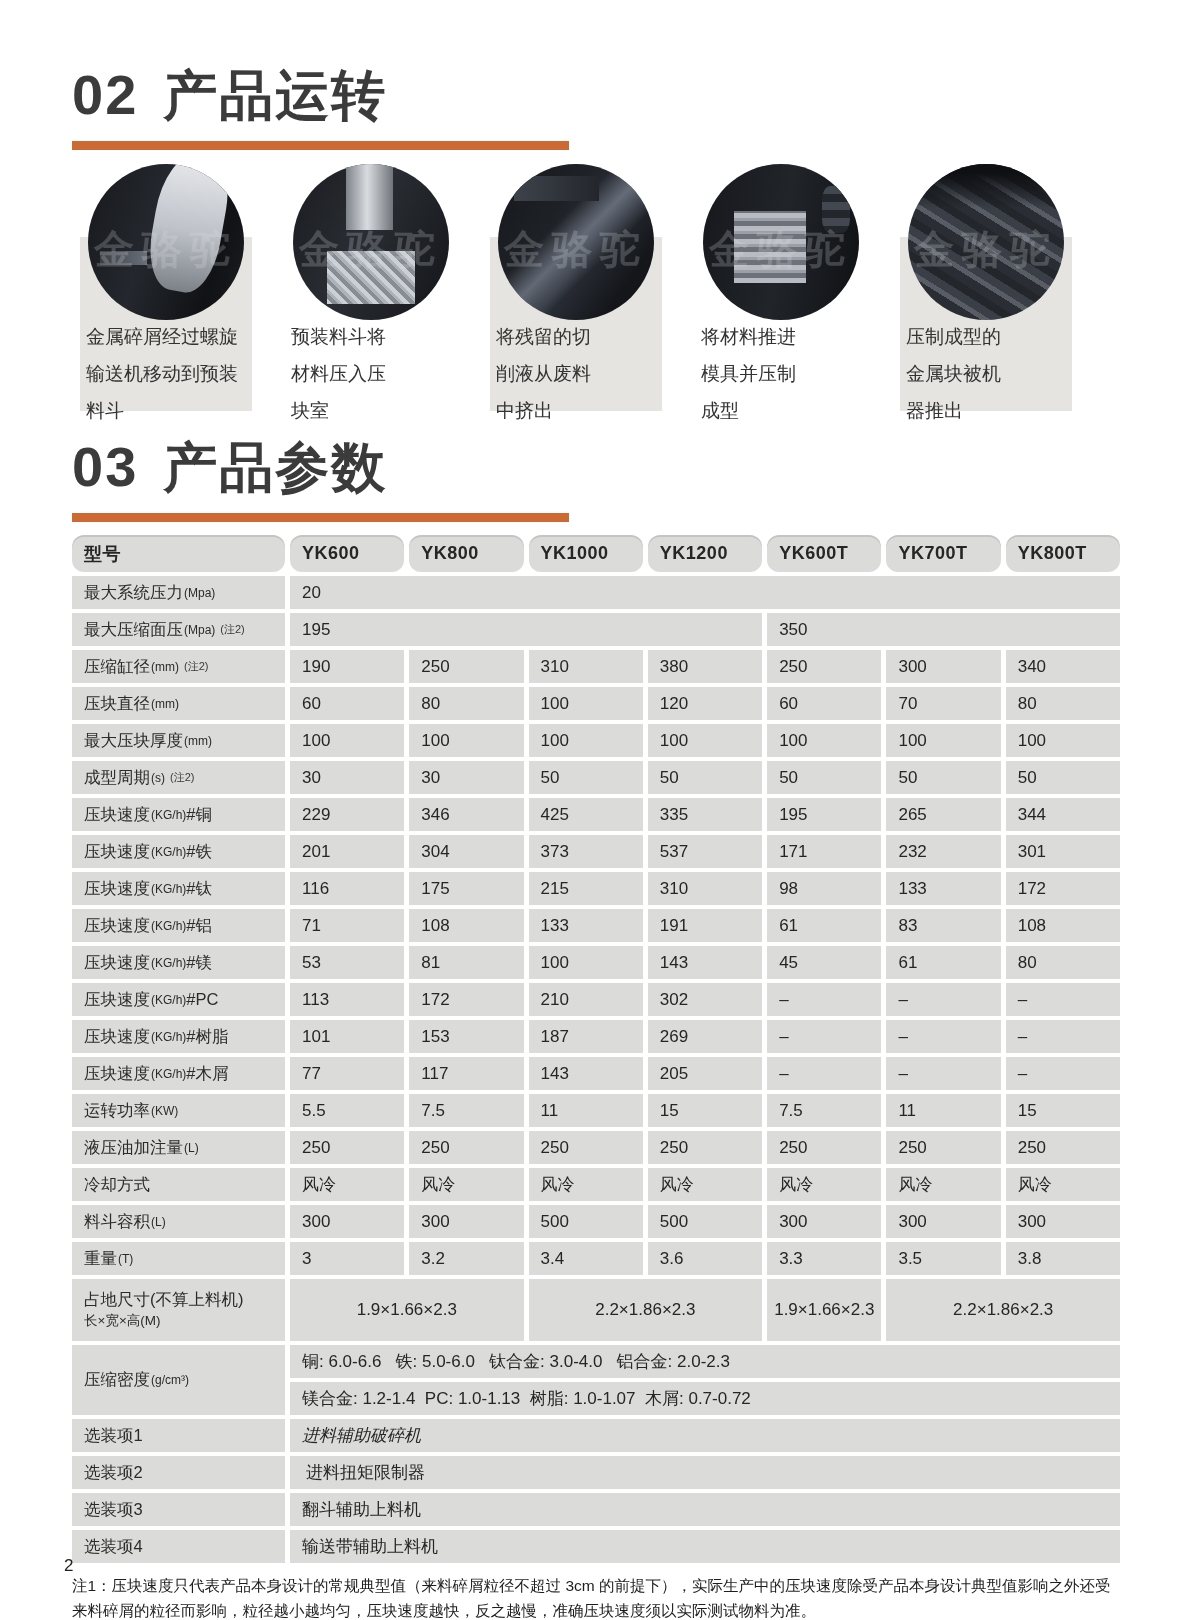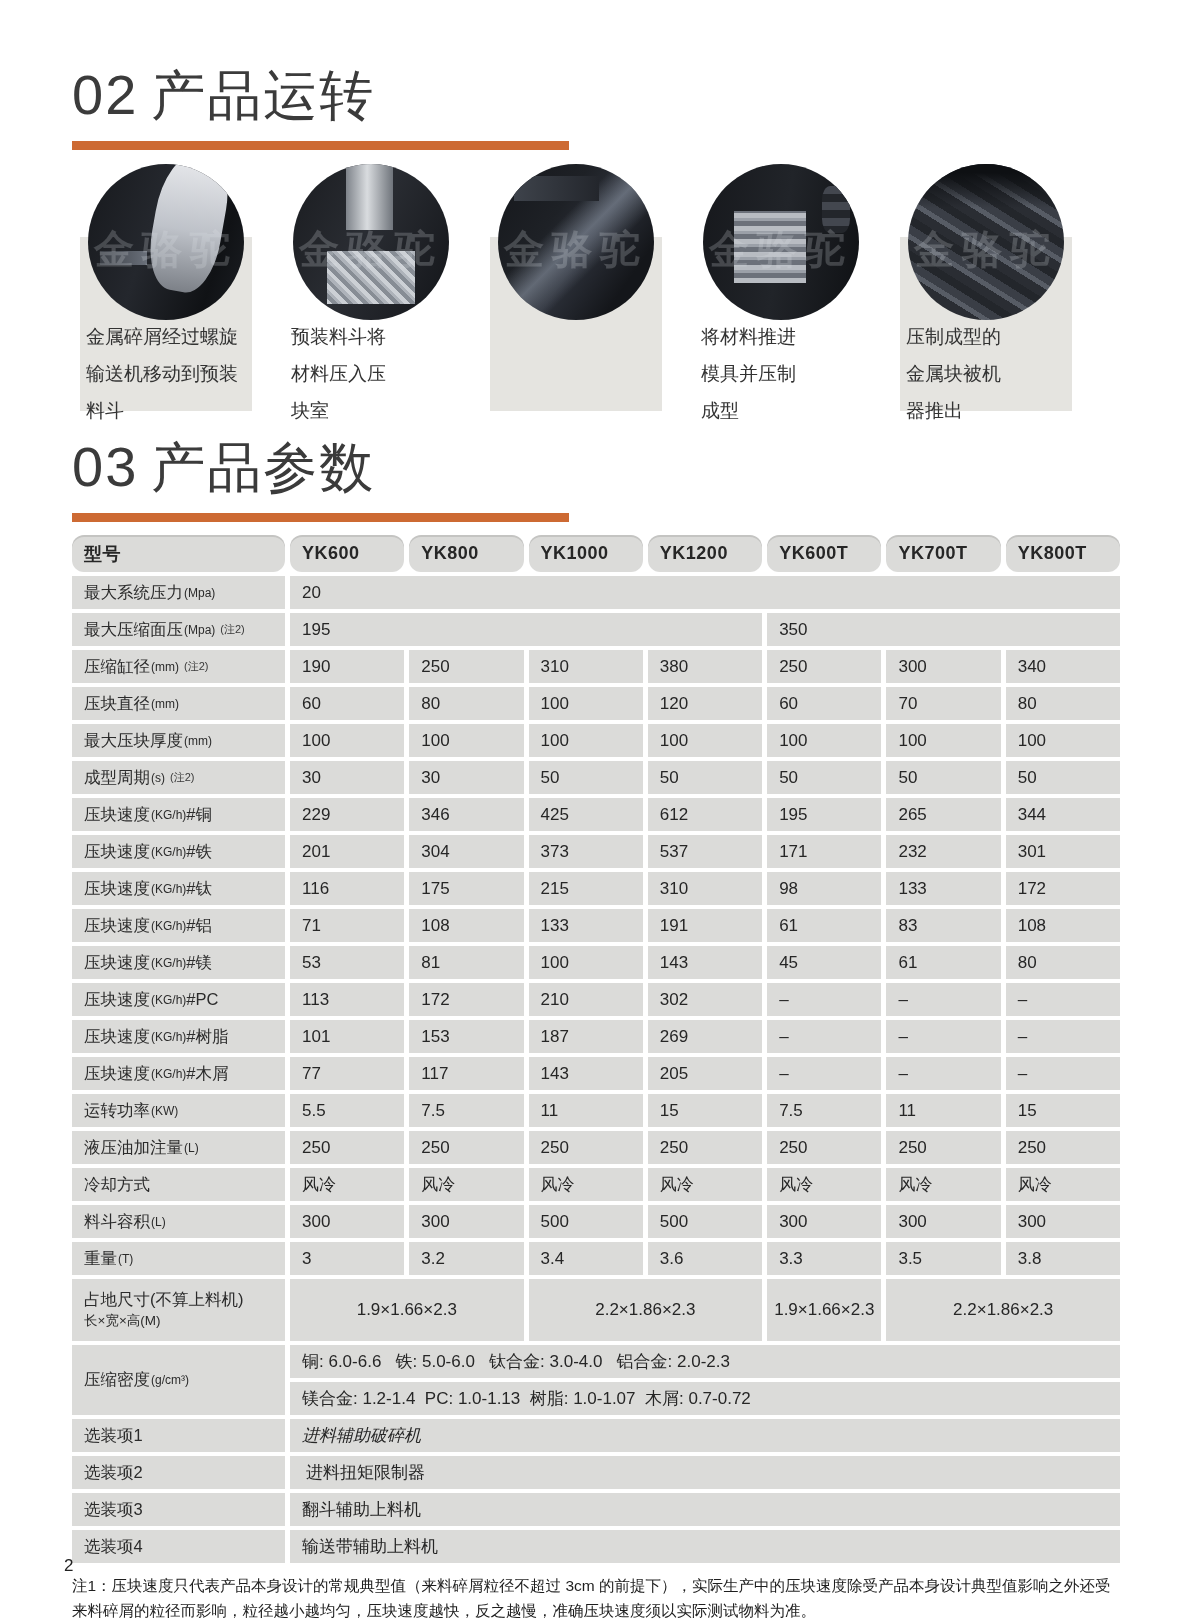--- a/index.html
+++ b/index.html
@@ -4,22 +4,22 @@
 <style>
   html,body{margin:0;padding:0;}
   body{
     width:1185px;height:1620px;background:#ffffff;position:relative;
     font-family:"Liberation Sans","DejaVu Sans",sans-serif;color:#2a2a2a;
     overflow:hidden;
   }
   .content{position:absolute;left:72px;top:0;width:1048px;}
 
   
-  .sec-head{display:flex;align-items:baseline;gap:13px;
-    font-weight:400;color:#3b3b3b;letter-spacing:2px;}
+  .sec-head{display:flex;align-items:baseline;gap:25px;
+    font-weight:700;color:#3b3b3b;letter-spacing:2px;}
   .sec-head .num{font-size:56px;}
   .sec-head .ttl{font-size:54px;}
   .sec-bar{height:9px;width:497px;margin-top:8px;}
   .head-02{margin-top:60px;}
   .head-03{margin-top:16px;}
 
   
   .steps{margin-top:14px;height:252px;display:flex;gap:33px;padding-left:8px;}
   .tile{position:relative;width:172px;flex:0 0 172px;}
   .tile-panel{position:absolute;left:0;top:73px;width:172px;height:174px;background:#e5e4e0;}
@@ -101,20 +101,25 @@
           <div>预装料斗将</div>
           <div>材料压入压</div>
           <div>块室</div>
         </div>
       </div>
       <div class="tile">
         <div class="tile-panel"></div>
         <div class="circle ph3">
           <span class="wm">金骆驼</span>
         </div>
+        <div class="cap">
+          <div>将残留的切</div>
+          <div>削液从废料</div>
+          <div>中挤出</div>
+        </div>
       </div>
       <div class="tile">
         <div class="circle ph4">
           <span class="wm">金骆驼</span>
         </div>
         <div class="cap">
           <div>将材料推进</div>
           <div>模具并压制</div>
           <div>成型</div>
         </div>
@@ -208,21 +213,21 @@
       <div class="c ">50</div>
       <div class="c ">50</div>
       <div class="c rl">
         <span>压块速度</span>
         <span class="u">(KG/h)</span>
         <span>#铜</span>
       </div>
       <div class="c ">229</div>
       <div class="c ">346</div>
       <div class="c ">425</div>
-      <div class="c ">612</div>
+      <div class="c ">335</div>
       <div class="c ">195</div>
       <div class="c ">265</div>
       <div class="c ">344</div>
       <div class="c rl">
         <span>压块速度</span>
         <span class="u">(KG/h)</span>
         <span>#铁</span>
       </div>
       <div class="c ">201</div>
       <div class="c ">304</div>

